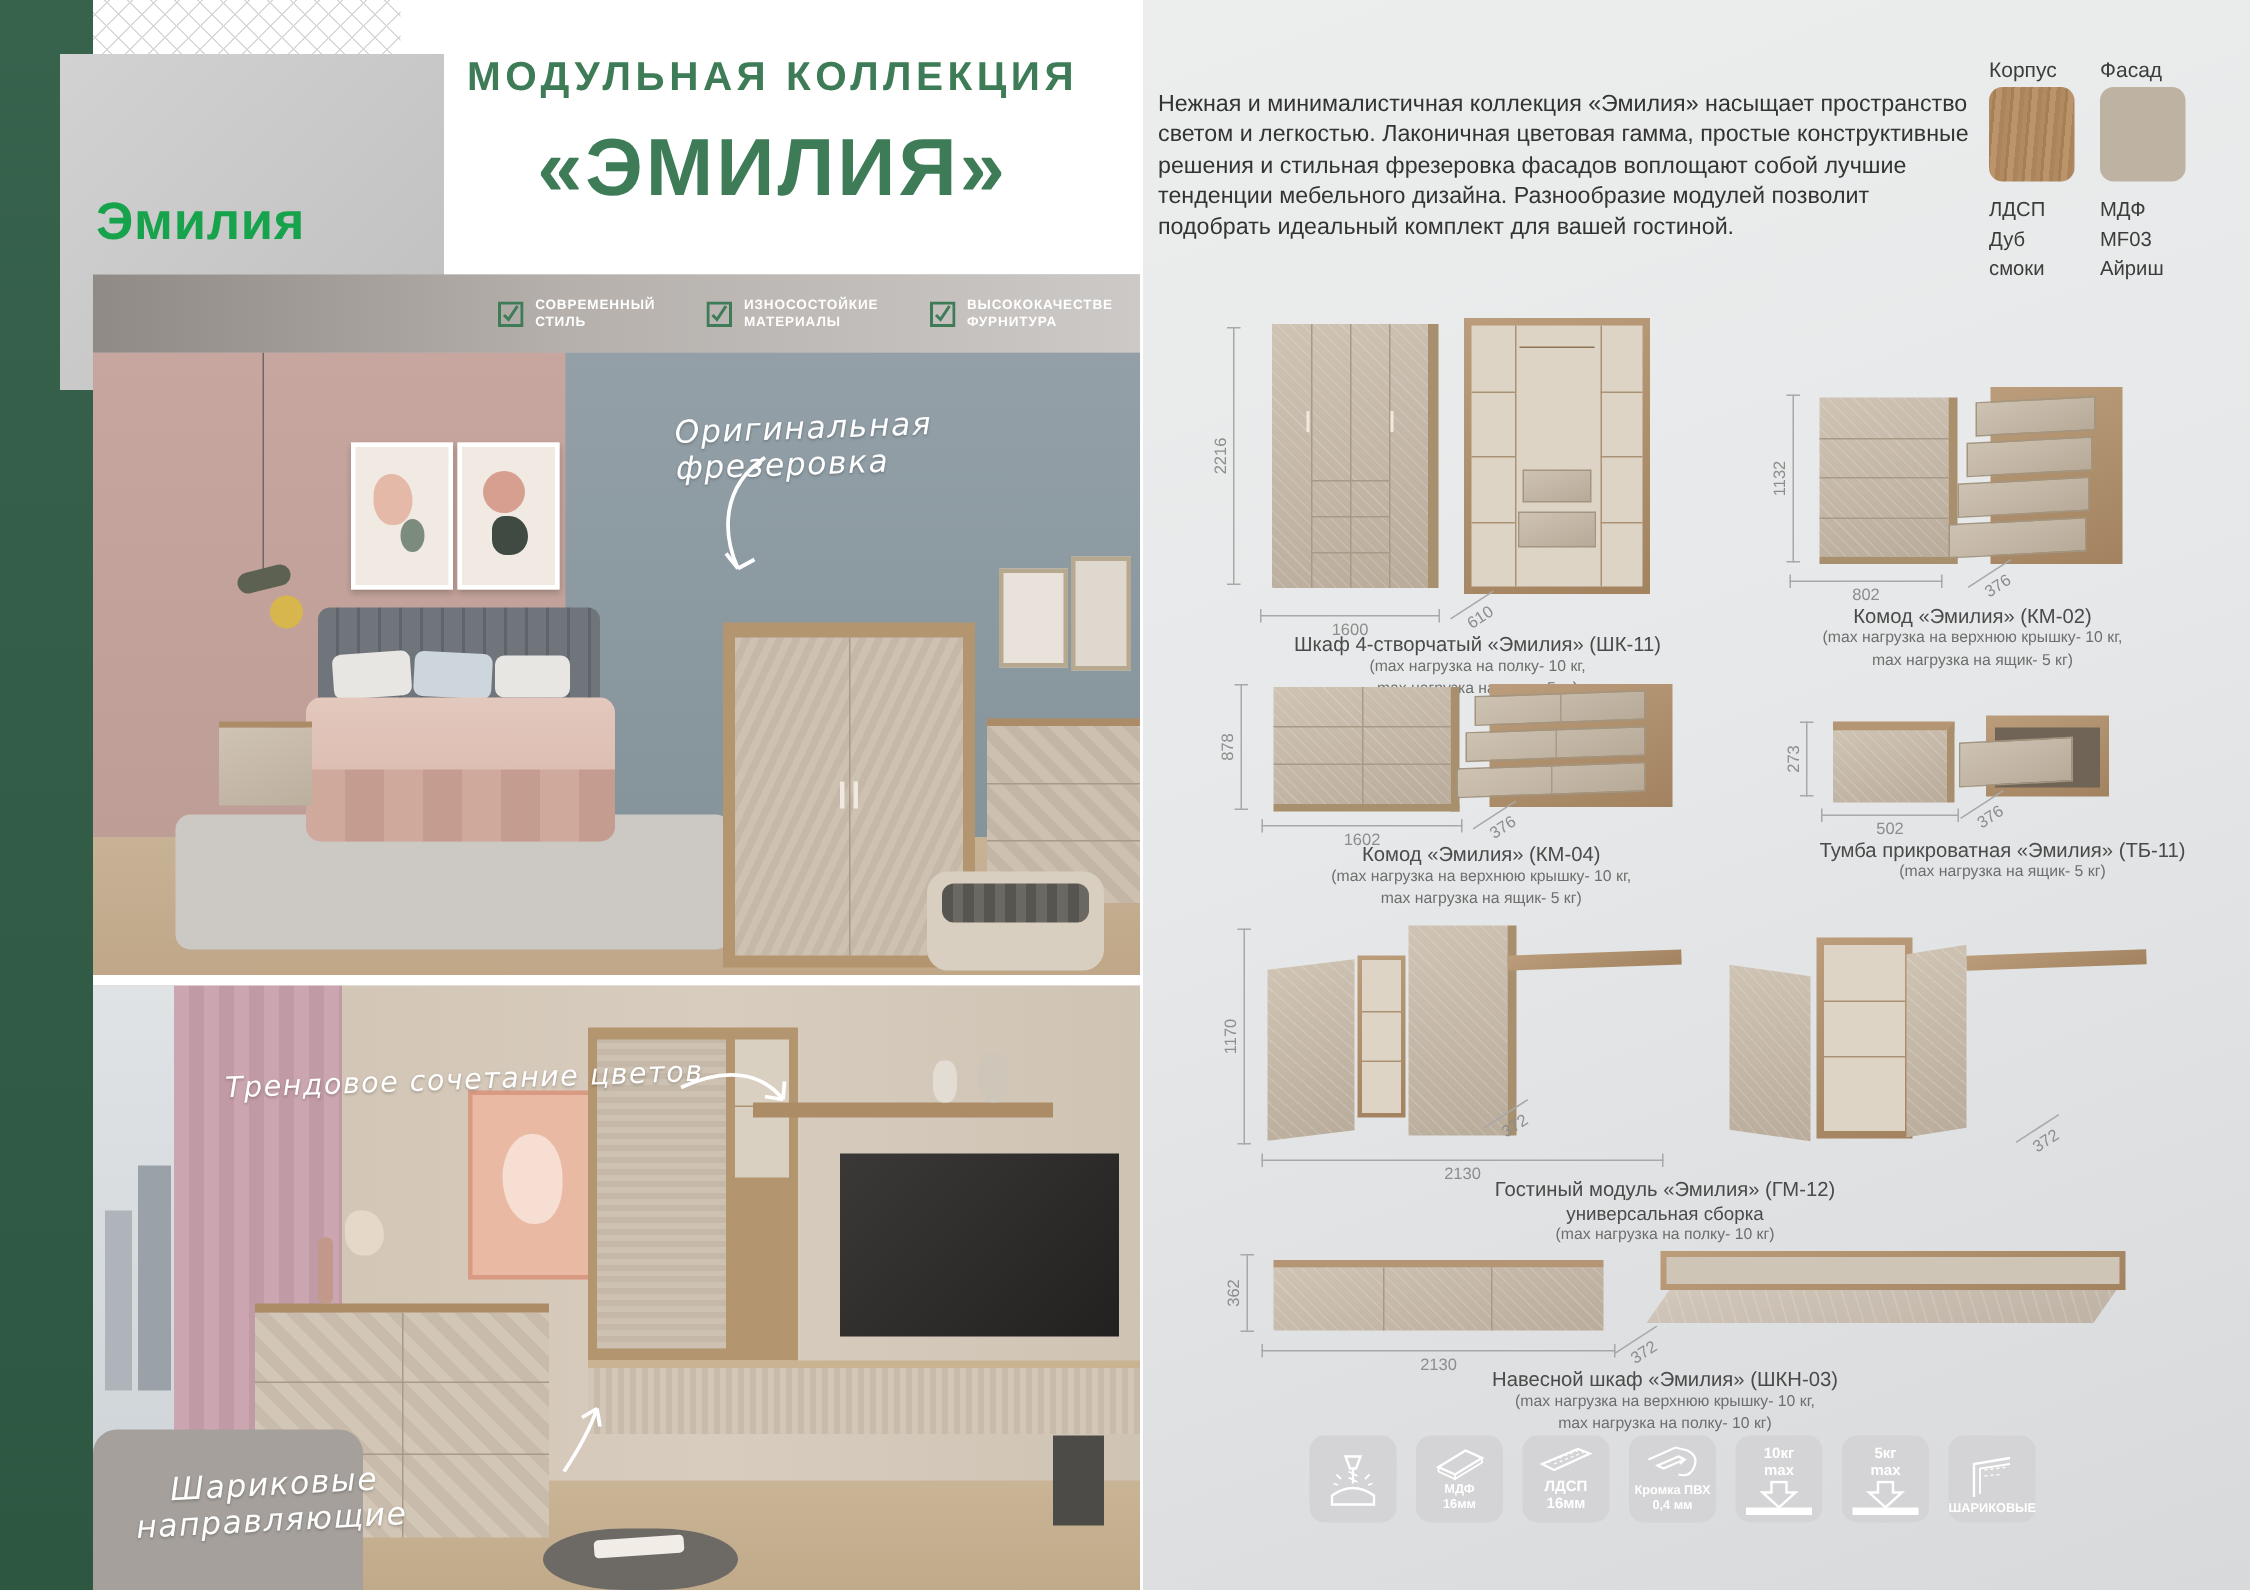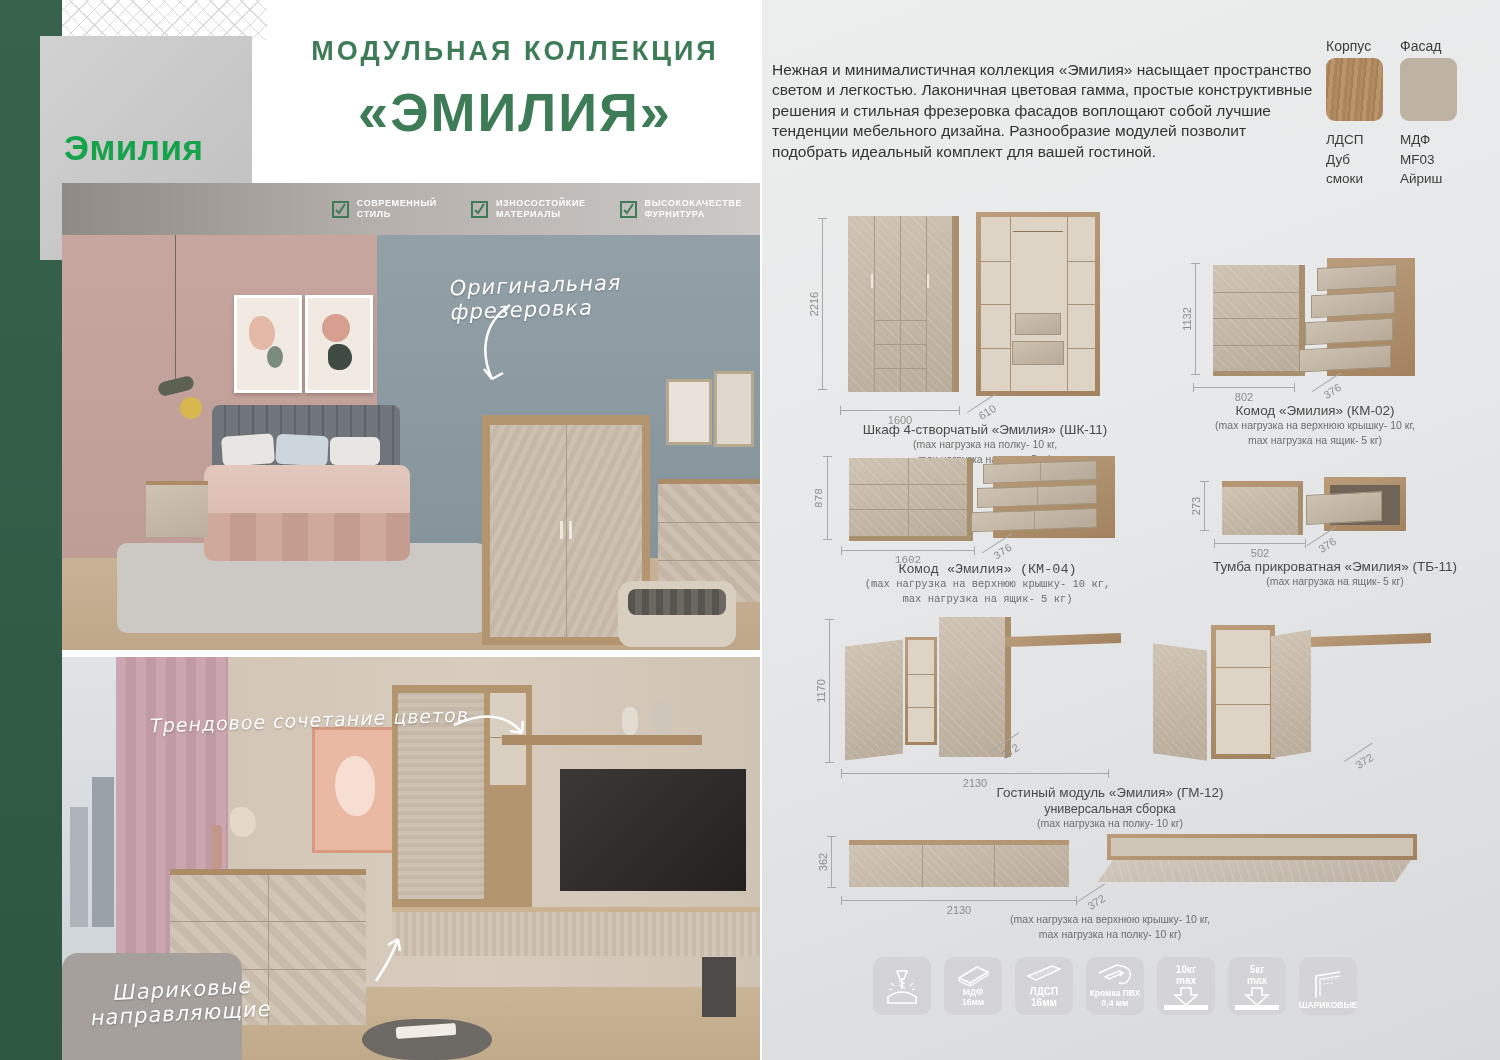--- a/index.html
+++ b/index.html
@@ -4,21 +4,21 @@
 <style>
   html,body{margin:0;padding:0;background:#fff;}
   .page{position:relative;width:1500px;height:1060px;overflow:hidden;
         font-family:"Liberation Sans",sans-serif;background:#fff;}
   
   .strip{position:absolute;left:0;top:0;width:62px;height:1060px;
          background:linear-gradient(180deg,#37624c,#2e5742);}
   .lattice{position:absolute;left:62px;top:0;width:205px;height:40px;background:#fff;
      background-image:repeating-linear-gradient(45deg,#d9d9d9 0 1px,transparent 1px 11px),
                       repeating-linear-gradient(-45deg,#d9d9d9 0 1px,transparent 1px 11px);}
-  .logo-card{position:absolute;left:40px;top:36px;width:212px;height:224px;
+  .logo-card{position:absolute;left:40px;top:36px;width:256px;height:224px;
      background:linear-gradient(135deg,#d2d2d2,#bfbfc0);display:flex;align-items:center;}
   .logo-card span{font-size:35px;font-weight:bold;color:#17a24c;padding-left:24px;letter-spacing:.5px;}
   
   .title{position:absolute;left:280px;top:36px;width:470px;text-align:center;color:#3d7c57;}
   .title .t1{font-size:27px;font-weight:bold;letter-spacing:3px;}
   .title .t2{font-size:54px;font-weight:bold;letter-spacing:2px;margin-top:14px;}
   
   .photo{position:absolute;left:62px;overflow:hidden;}
   .photo1{top:183px;width:698px;height:467px;background:linear-gradient(180deg,#aaa6a2 0,#b9b5b1 52px,#c0a49c 53px);}
   .photo2{top:657px;width:698px;height:403px;background:#d6cabc;}
@@ -316,21 +316,21 @@
           <span>802</span>
         </div>
       <div class="dd" style="left:158px;top:180px;"><span>376</span></div>
       <div class="cap" style="top:198px;">
         <div class="cap-title">Комод «Эмилия» (КМ-02)</div>
         <div class="cap-note">(max нагрузка на верхнюю крышку- 10 кг,</div>
         <div class="cap-note">max нагрузка на ящик- 5 кг)</div>
       </div>
     </div>
 
-    <div class="pb" style="left:53px;top:448px;width:345px;height:165px;font-family:Liberation Mono, monospace;">
+    <div class="pb" style="left:53px;top:448px;width:345px;height:165px;">
       <div class="dv" style="left:12px;top:8px;height:84px;">
           <span>878</span>
         </div>
       <div class="abs fac" style="left:34px;top:10px;width:118px;height:78px;border-right:6px solid #a8906f;border-bottom:5px solid #a8906f;">
         <div class="hl" style="top:33%;"></div>
           <div class="hl" style="top:66%;"></div>
           <div class="vl" style="left:50%;"></div>
       </div>
       <div class="abs wood" style="left:178px;top:8px;width:122px;height:82px;">
         <div class="drw" style="left:-10px;top:6px;width:114px;height:20px;transform:skewY(-2deg);">
@@ -423,20 +423,21 @@
       </div>
       <div class="abs wood" style="left:292px;top:4px;width:310px;height:26px;">
         <div class="int" style="inset:4px;background:#cfc5b6;"></div>
         <div class="abs fac" style="left:6px;top:26px;width:298px;height:22px;transform:skewX(-35deg);transform-origin:left top;opacity:.85;"></div>
       </div>
       <div class="dh" style="left:26px;top:70px;width:236px;">
           <span>2130</span>
         </div>
       <div class="dd" style="left:272px;top:66px;"><span>372</span></div>
       <div class="cap" style="top:82px;left:60px;width:470px;">
+        <div class="cap-title">Навесной шкаф «Эмилия» (ШКН-03)</div>
         <div class="cap-note">(max нагрузка на верхнюю крышку- 10 кг,</div>
         <div class="cap-note">max нагрузка на полку- 10 кг)</div>
       </div>
     </div>
 
     <div class="icons">
       <div class="fi">
         <svg width="36" height="38" viewBox="0 0 36 38">
           <path d="M13 4 h10 l-3 8 h-4 Z M18 12 v10" fill="none" stroke="#fff" stroke-width="1.6"></path>
           <path d="M15 14 l6 3 M15 18 l6 3" stroke="#fff" stroke-width="1.2"></path>

